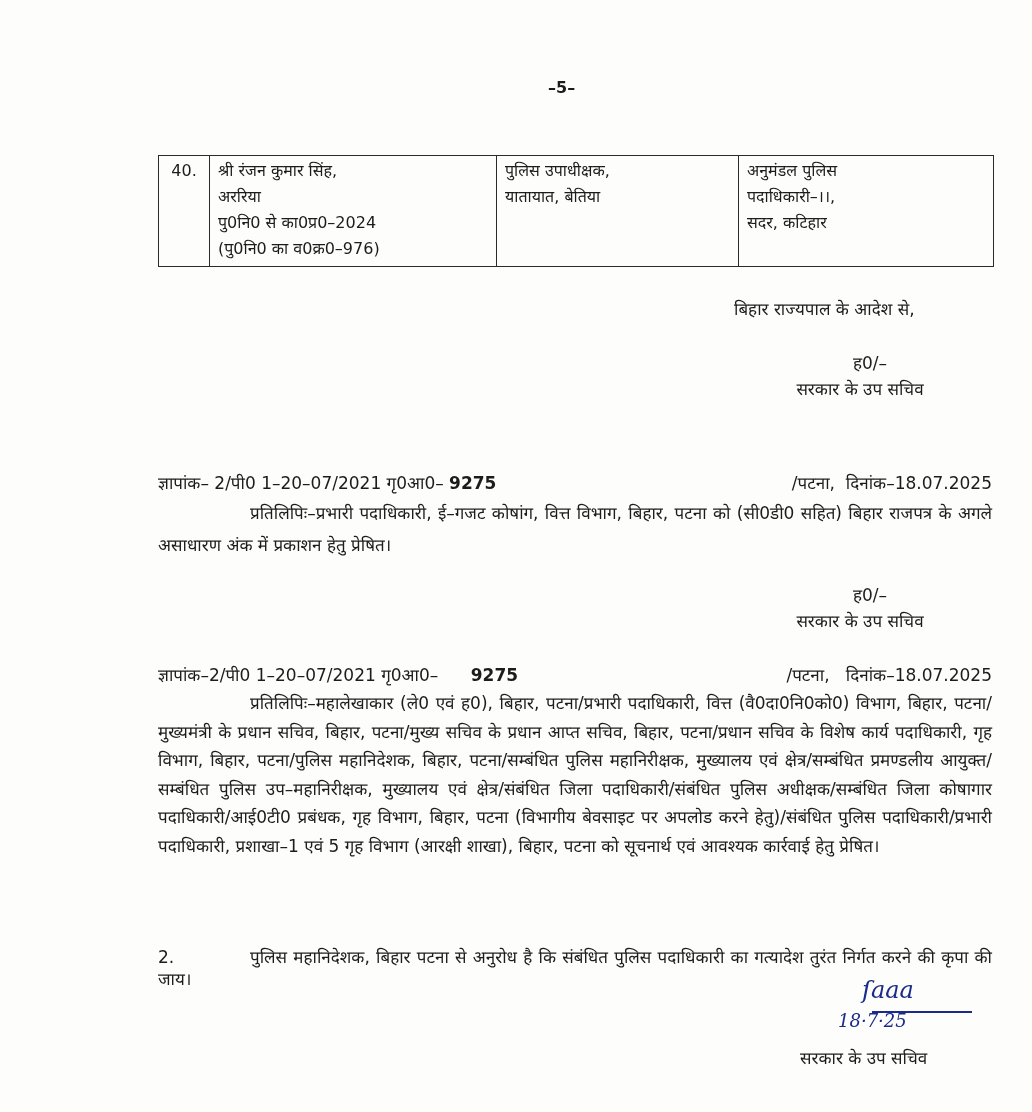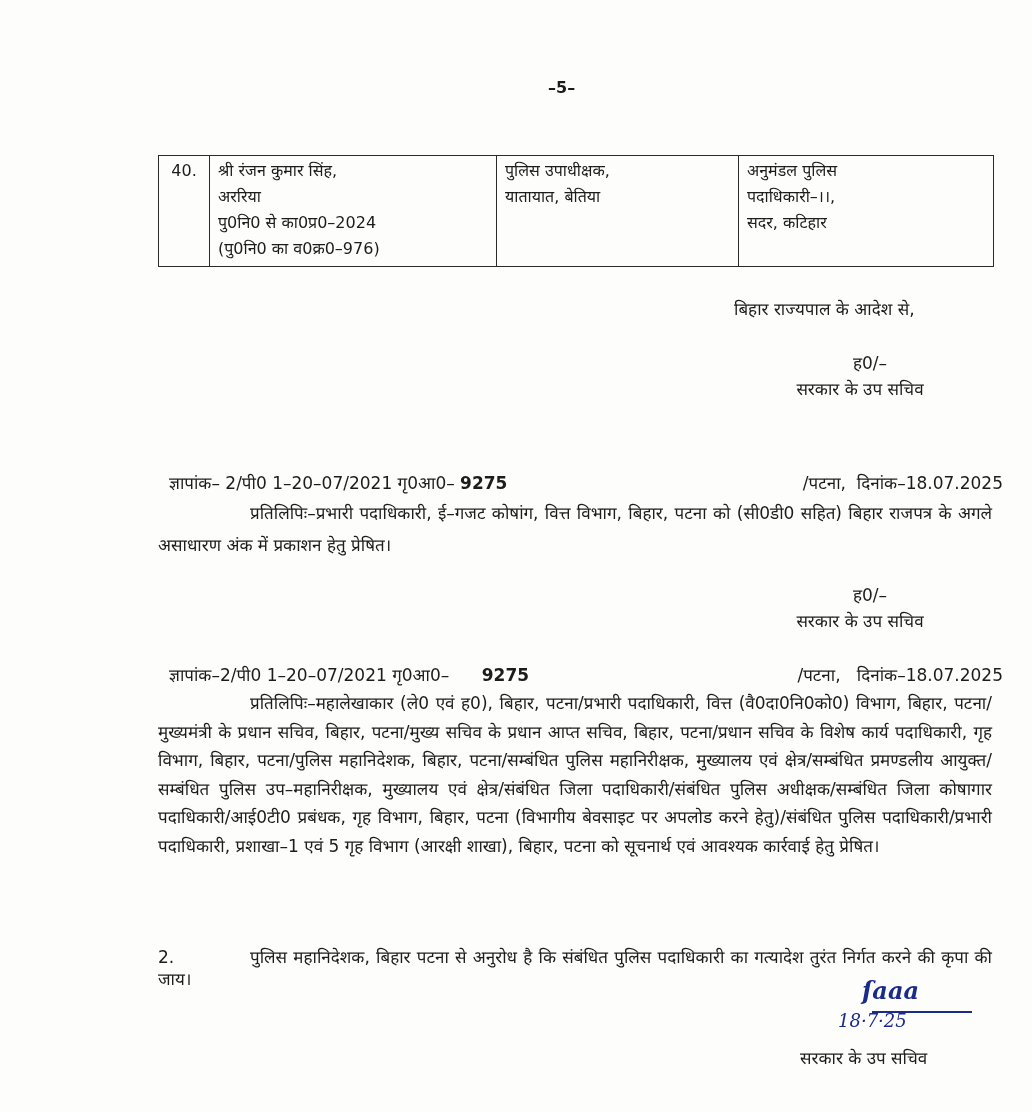--- a/index.html
+++ b/index.html
@@ -12,21 +12,21 @@
   .pageno { left:548px; top:78px; font-size:16px; font-weight:bold; }
   table.trans { position:absolute; left:158px; top:155px; width:836px; border-collapse:collapse; }
   table.trans td { border:1.5px solid #2a2a2a; vertical-align:top; font-size:16px; line-height:26px; padding:2px 8px 4px 8px; }
   table.trans td.sl { width:34px; text-align:center; }
   table.trans td.c1 { width:270px; }
   table.trans td.c2 { width:225px; }
   .line { display:block; }
   .right-block { text-align:center; }
   .para { left:158px; width:834px; font-size:17px; line-height:32px; text-align:justify; }
   .para .indent { display:inline-block; width:92px; }
-  .row { left:158px; width:834px; font-size:17px; line-height:26px; display:flex; justify-content:space-between;margin-left:11px; }
+  .row { left:158px; width:834px; font-size:17px; line-height:26px; display:flex; justify-content:space-between; }
   .row .num { font-weight:bold; }
   .sig { color:#1a2b8a; font-family:"DejaVu Serif", serif; font-style:italic; }
 </style>
 </head>
 <body>
 
 <div class="abs pageno">–5–</div>
 
 <table class="trans">
   <tbody>
@@ -69,16 +69,16 @@
 </div>
 
 <div class="abs row" style="top:662px;">
   <span><span>ज्ञापांक–2/पी0 1–20–07/2021 गृ0आ0–</span>&nbsp;&nbsp;&nbsp;&nbsp;&nbsp;&nbsp;<span class="num">9275</span></span>
   <span><span>/पटना,</span>&nbsp;&nbsp;&nbsp;<span>दिनांक–18.07.2025</span></span>
 </div>
 <div class="abs para" style="top:689px; line-height:28.5px;"><span class="indent"></span><span>प्रतिलिपिः–महालेखाकार (ले0 एवं ह0), बिहार, पटना/प्रभारी पदाधिकारी, वित्त (वै0दा0नि0को0) विभाग, बिहार, पटना/मुख्यमंत्री के प्रधान सचिव, बिहार, पटना/मुख्य सचिव के प्रधान आप्त सचिव, बिहार, पटना/प्रधान सचिव के विशेष कार्य पदाधिकारी, गृह विभाग, बिहार, पटना/पुलिस महानिदेशक, बिहार, पटना/सम्बंधित पुलिस महानिरीक्षक, मुख्यालय एवं क्षेत्र/सम्बंधित प्रमण्डलीय आयुक्त/सम्बंधित पुलिस उप–महानिरीक्षक, मुख्यालय एवं क्षेत्र/संबंधित जिला पदाधिकारी/संबंधित पुलिस अधीक्षक/सम्बंधित जिला कोषागार पदाधिकारी/आई0टी0 प्रबंधक, गृह विभाग, बिहार, पटना (विभागीय बेवसाइट पर अपलोड करने हेतु)/संबंधित पुलिस पदाधिकारी/प्रभारी पदाधिकारी, प्रशाखा–1 एवं 5 गृह विभाग (आरक्षी शाखा), बिहार, पटना को सूचनार्थ एवं आवश्यक कार्रवाई हेतु प्रेषित।</span></div>
 
 <div class="abs para" style="top:946px; line-height:22px;"><span style="display:inline-block; width:92px;">2.</span><span>पुलिस महानिदेशक, बिहार पटना से अनुरोध है कि संबंधित पुलिस पदाधिकारी का गत्यादेश तुरंत निर्गत करने की कृपा की जाय।</span></div>
 
-<div class="abs sig" style="left:862px; top:976px; font-size:24px; font-weight:bold;">ſaaa</div>
+<div class="abs sig" style="left:862px; top:976px; font-size:24px; font-weight:normal;">ſaaa</div>
 <div class="abs" style="left:872px; top:1011px; width:100px; border-top:2px solid #1a2b8a;"></div>
 <div class="abs sig" style="left:838px; top:1010px; font-size:18px;">18·7·25</div>
 <div class="abs txt" style="left:800px; top:1045px;">सरकार के उप सचिव</div>
 
 </body></html>

